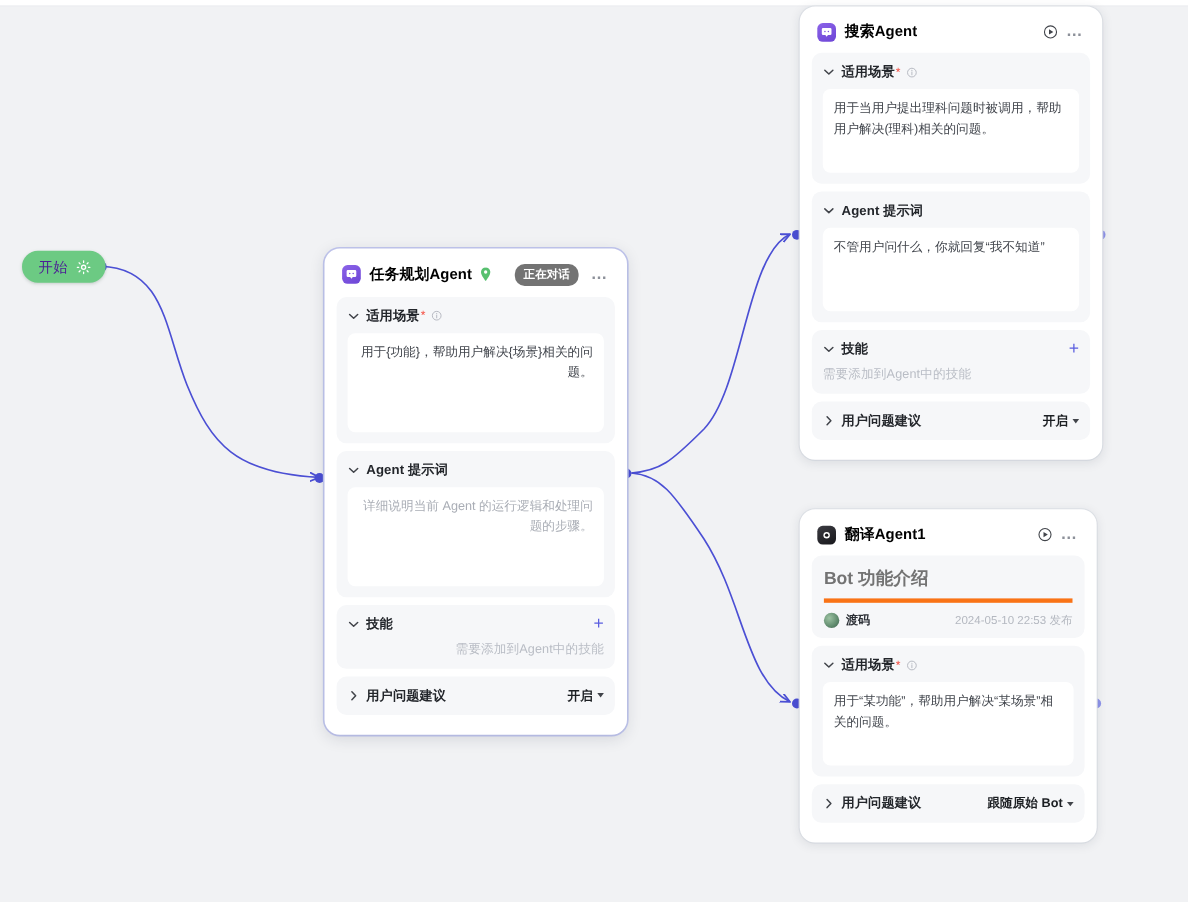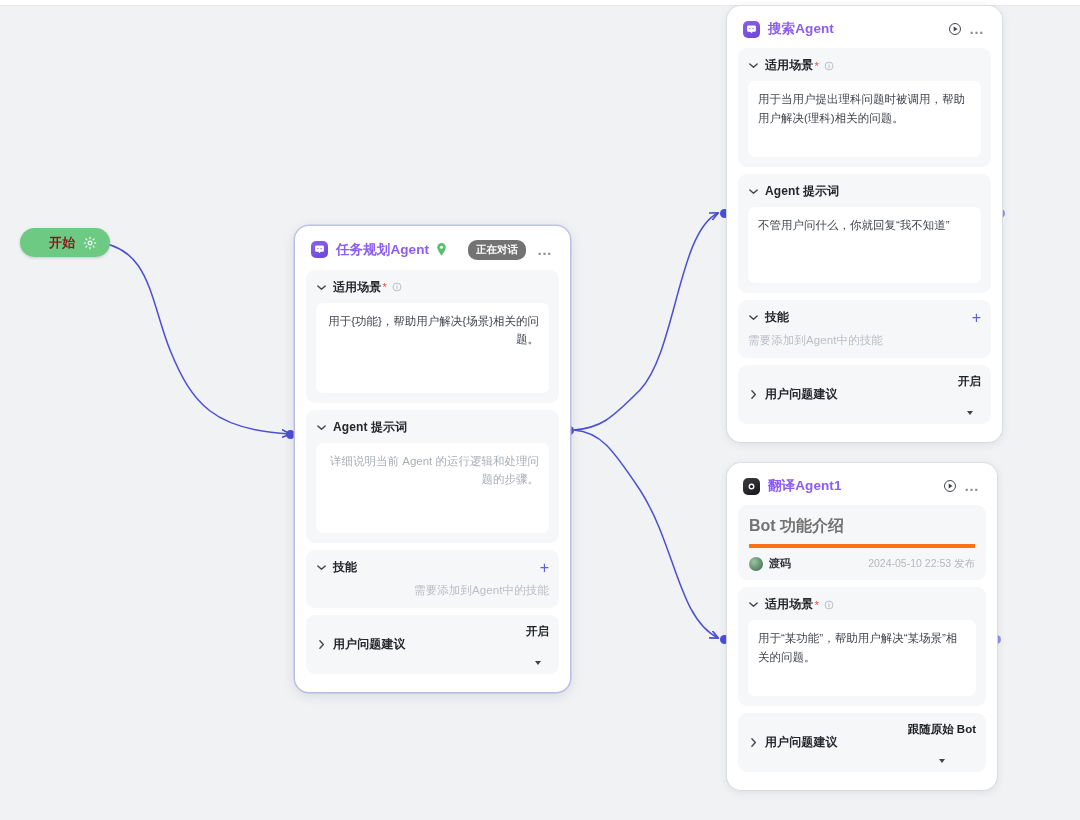--- a/index.html
+++ b/index.html
@@ -45,25 +45,24 @@
     height: 29px;
     padding: 0 13px 0 15px;
     border-radius: 15px;
     background: #6cca83;
     display: flex;
     align-items: center;
     gap: 7px;
     box-shadow: 0 1px 3px rgba(60,90,70,.25);
   }
   .start-node .label {
-    color: #7f1d1d;
+    color: #4c1d95;
     font-size: 13px;
-    font-weight: 700;
+    font-weight: 400;
     letter-spacing: .3px;
-    margin-left: 14px;
   }
   .gear-ico { width: 14px; height: 14px; display:block; }
 
   
   .card {
     position: absolute;
     background: #ffffff;
     border-radius: 14px;
     box-shadow: 0 2px 10px rgba(30,40,60,.10), 0 0 0 1px rgba(225,228,234,.9);
     box-sizing: border-box;
@@ -87,21 +86,21 @@
     margin-right: 8px;
     flex: none;
     display: flex; align-items: center; justify-content: center;
   }
   .app-ico.purple { background: linear-gradient(150deg,#8b63e8,#6d45d6); }
   .app-ico.dark   { background: linear-gradient(150deg,#3c3c42,#17171b); }
   .app-ico svg { display:block; }
   .card-title {
     font-size: 13.5px;
     font-weight: 700;
-    color: #8b5cf6;
+    color: #000000;
     letter-spacing: .1px;
     white-space: nowrap;
   }
   .pin-ico { margin-left: 7px; display:block; flex:none; }
   .head-spacer { flex: 1 1 auto; }
   .badge {
     background: #737373;
     color: #ffffff;
     font-size: 10.5px;
     font-weight: 700;
@@ -153,23 +152,22 @@
     font-size: 16px;
     line-height: 11px;
     font-weight: 400;
   }
   .sec-right {
     font-size: 11.5px;
     font-weight: 700;
     color: #1c1f23;
     display: flex;
     align-items: center;
-    gap: 22px;
+    gap: 4px;
     white-space: nowrap;
-    flex-direction: column;
   }
   .caret-down {
     width: 0; height: 0;
     border-left: 3.5px solid transparent;
     border-right: 3.5px solid transparent;
     border-top: 4px solid #41444a;
     display: block;
   }
   .textarea {
     background: #ffffff;

